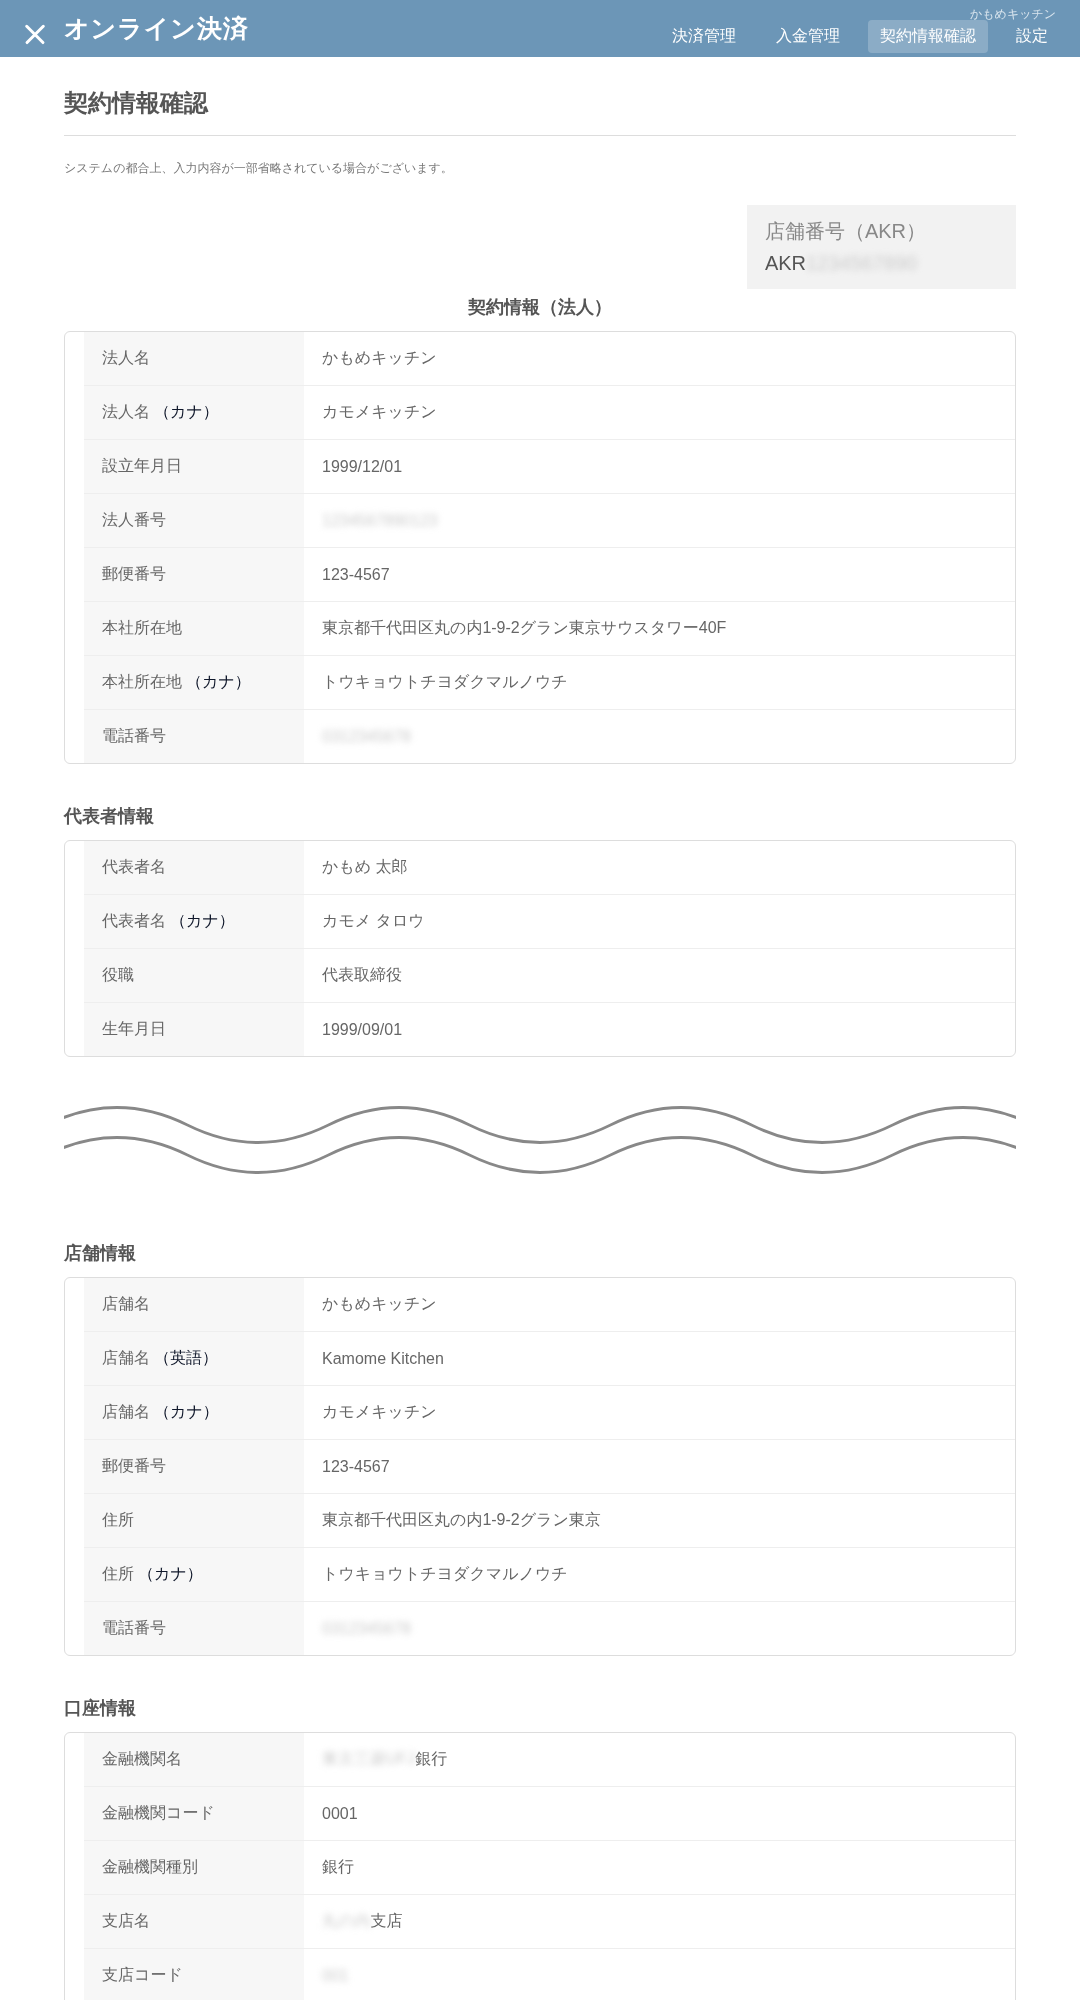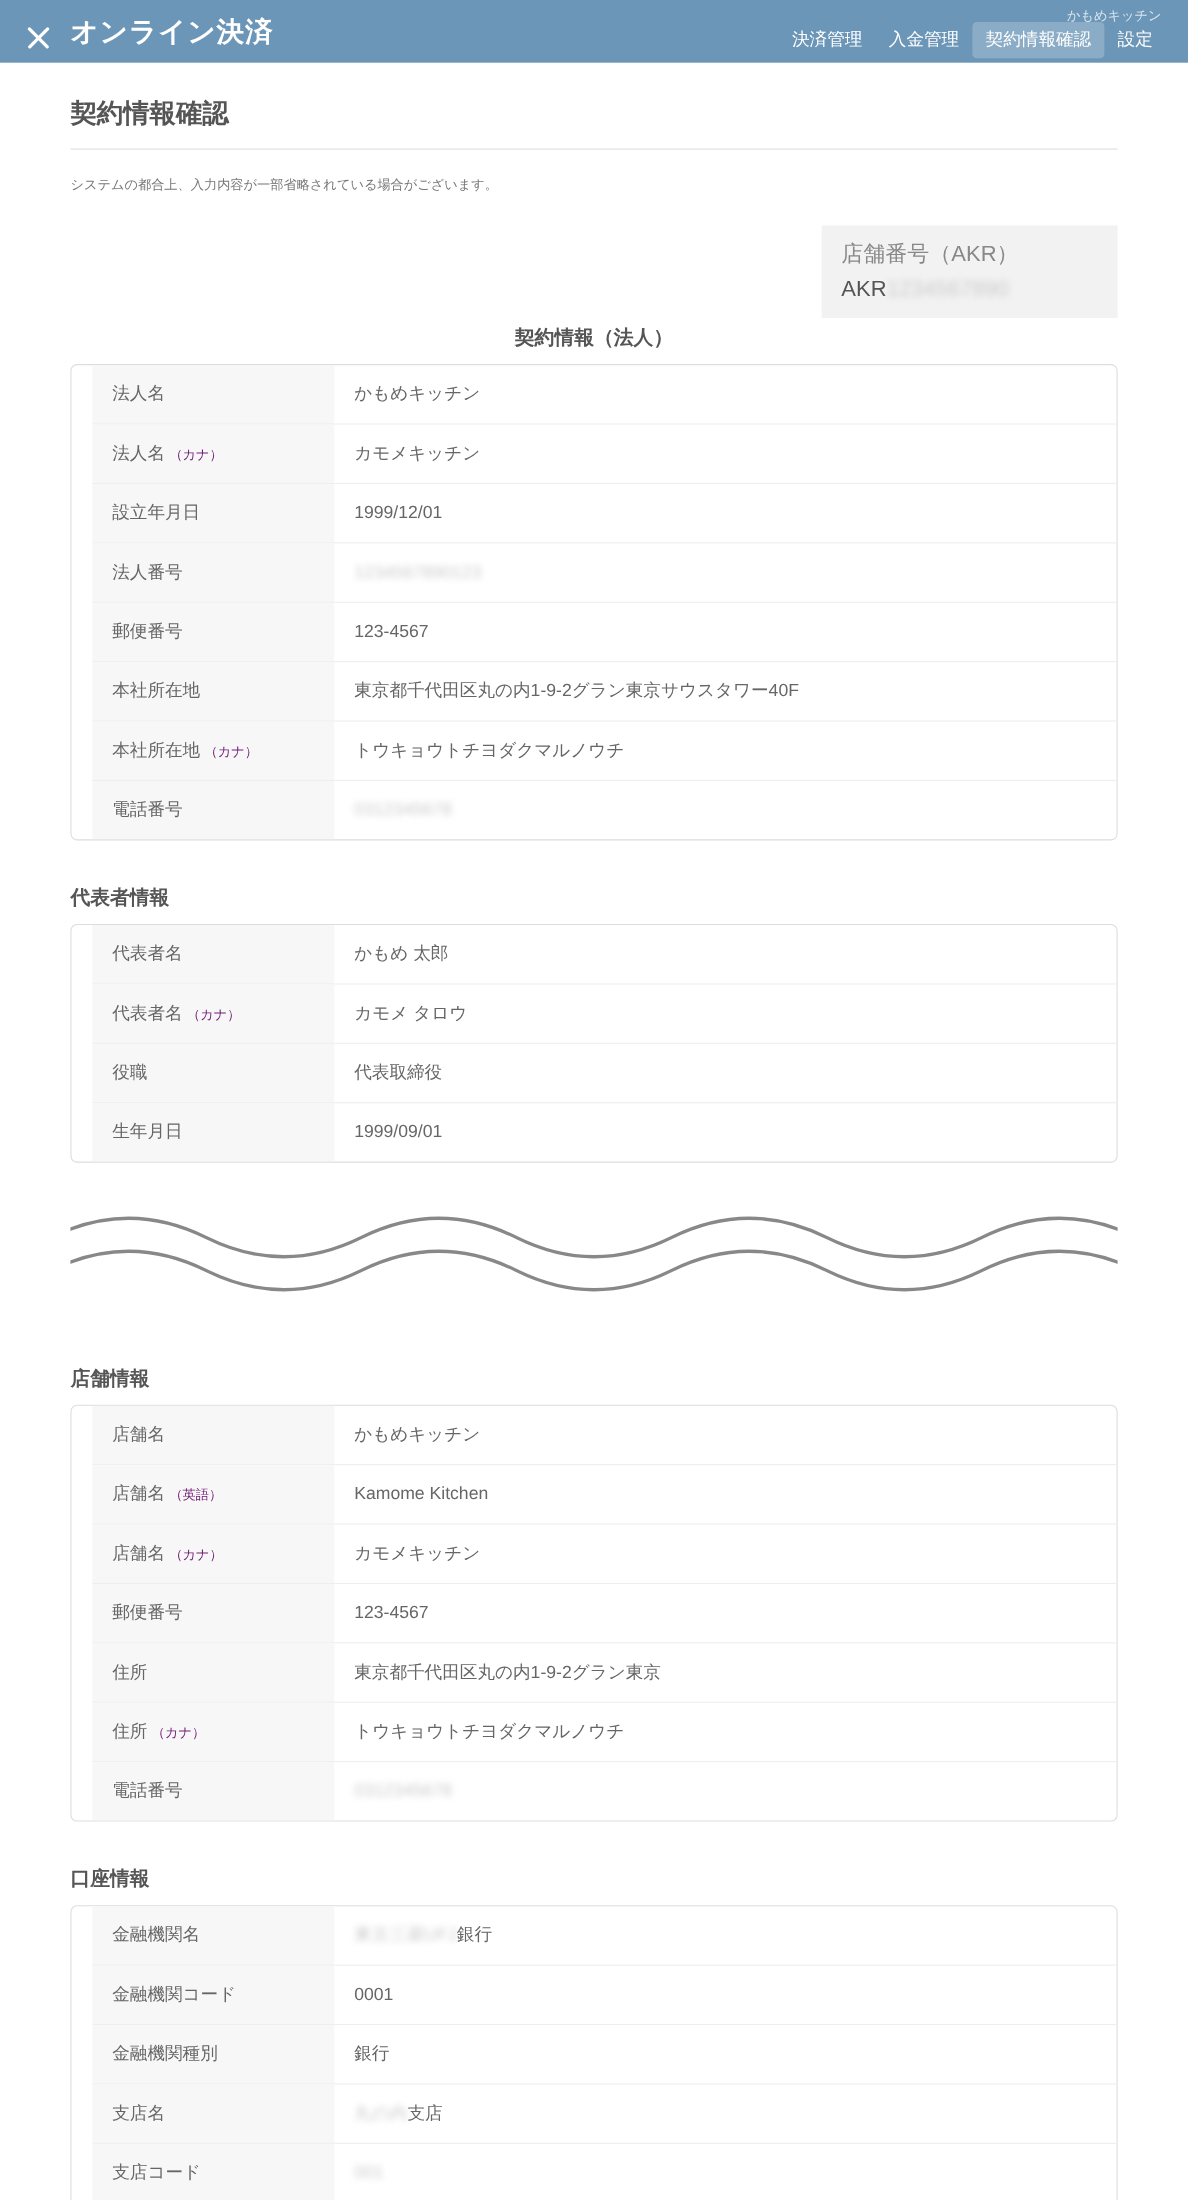--- a/index.html
+++ b/index.html
@@ -47,21 +47,21 @@
   }
   .header-restaurant {
     position: absolute;
     top: 6px; right: 24px;
     color: #d9e5ee;
     font-size: 12px;
   }
   .nav {
     display: flex;
     align-items: center;
-    gap: 0;
+    gap: 16px;
     margin-top: 16px;
   }
   .nav-item {
     color: #fff;
     font-size: 16px;
     padding: 6px 12px;
     border-radius: 4px;
   }
   .nav-item.active {
     background: #8BACC6;
@@ -122,22 +122,22 @@
   .info-table tr:last-child td {
     border-bottom: none;
   }
   .info-table td.label {
     background: #f7f7f7;
     width: 220px;
     font-weight: 500;
     color: #666;
   }
   .info-table td.label .sub {
-    font-size: 12px;
-    color: #701a75;
+    font-size: 16px;
+    color: #0f172a;
     margin-left: 4px;
   }
   .blurred {
     color: #ccc;
     filter: blur(3px);
     user-select: none;
   }
   .blurprefix {
     color: #666;
   }

